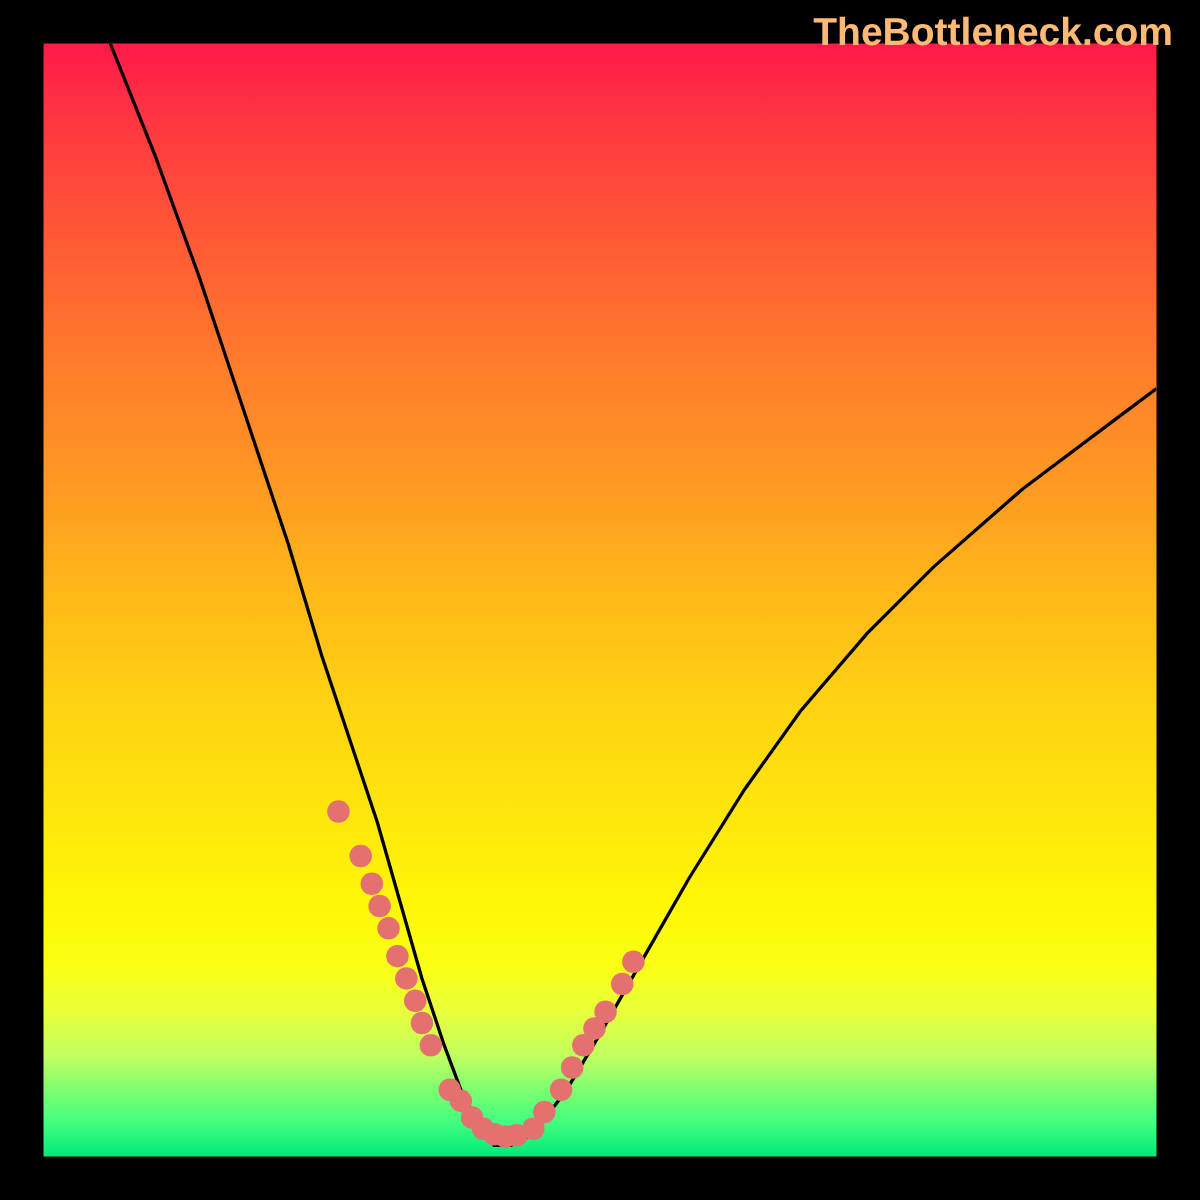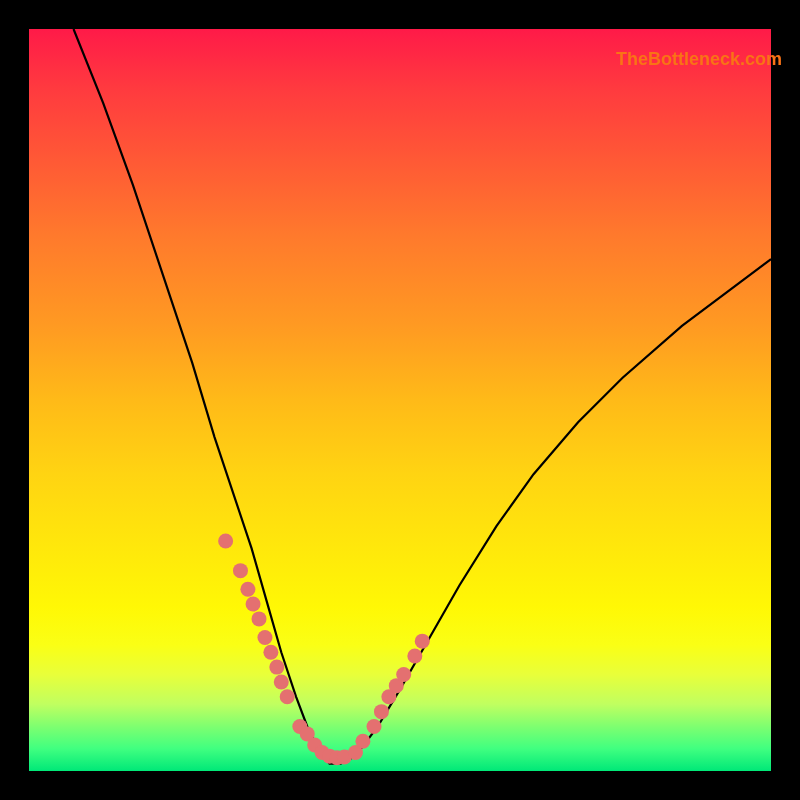--- a/index.html
+++ b/index.html
@@ -14,25 +14,24 @@
   .outer-container {
     width: 800px;
     height: 800px;
     background: #000;
     position: relative;
   }
   .watermark {
     position: absolute;
     top: 6px;
     right: 18px;
-    color: #f97316;
-    font-size: 18px;
+    color: #fdba74;
+    font-size: 26px;
     font-weight: bold;
     z-index: 10;
-    margin-top: 43px;
   }
   .plot-area {
     position: absolute;
     left: 29px;
     top: 29px;
     width: 742px;
     height: 742px;
     background: linear-gradient(to bottom,
       #ff1a48 0%,
       #ff3a3f 8%,

